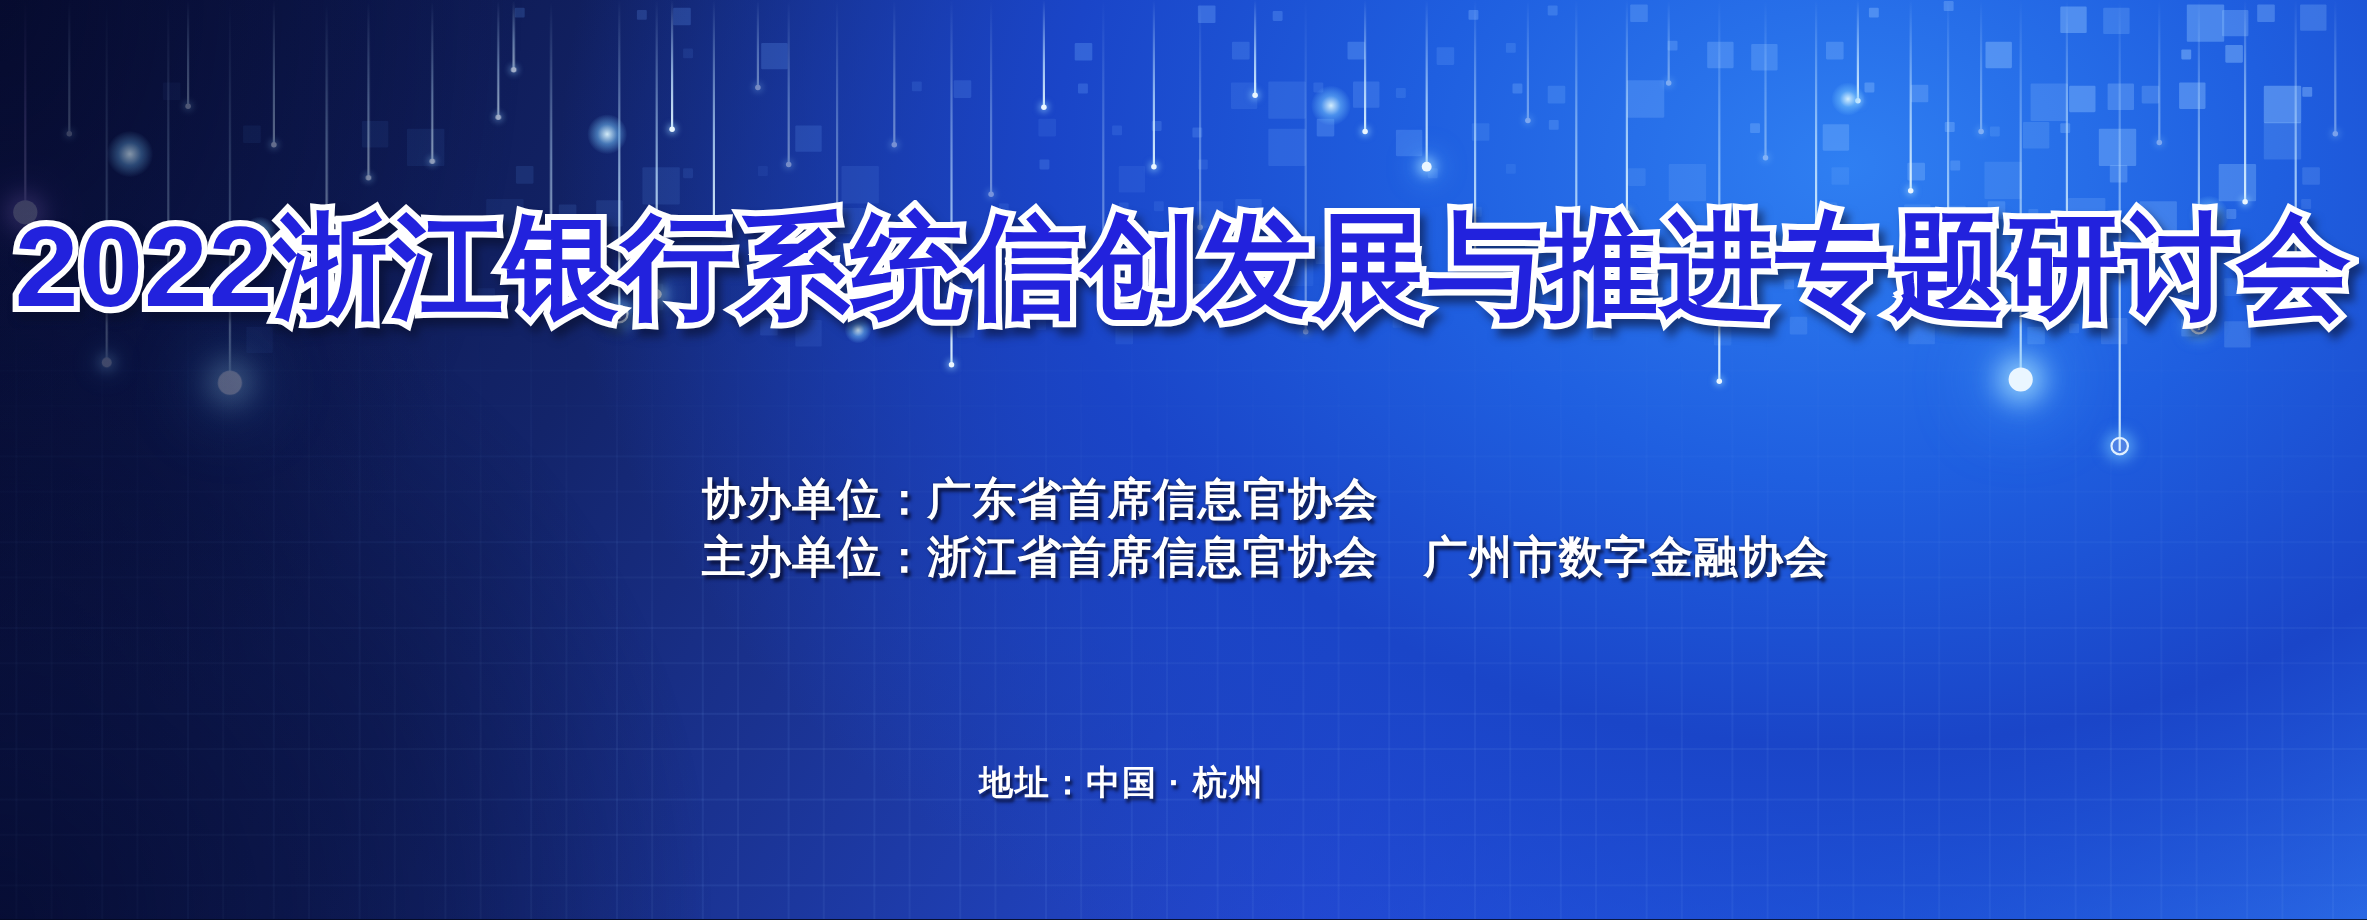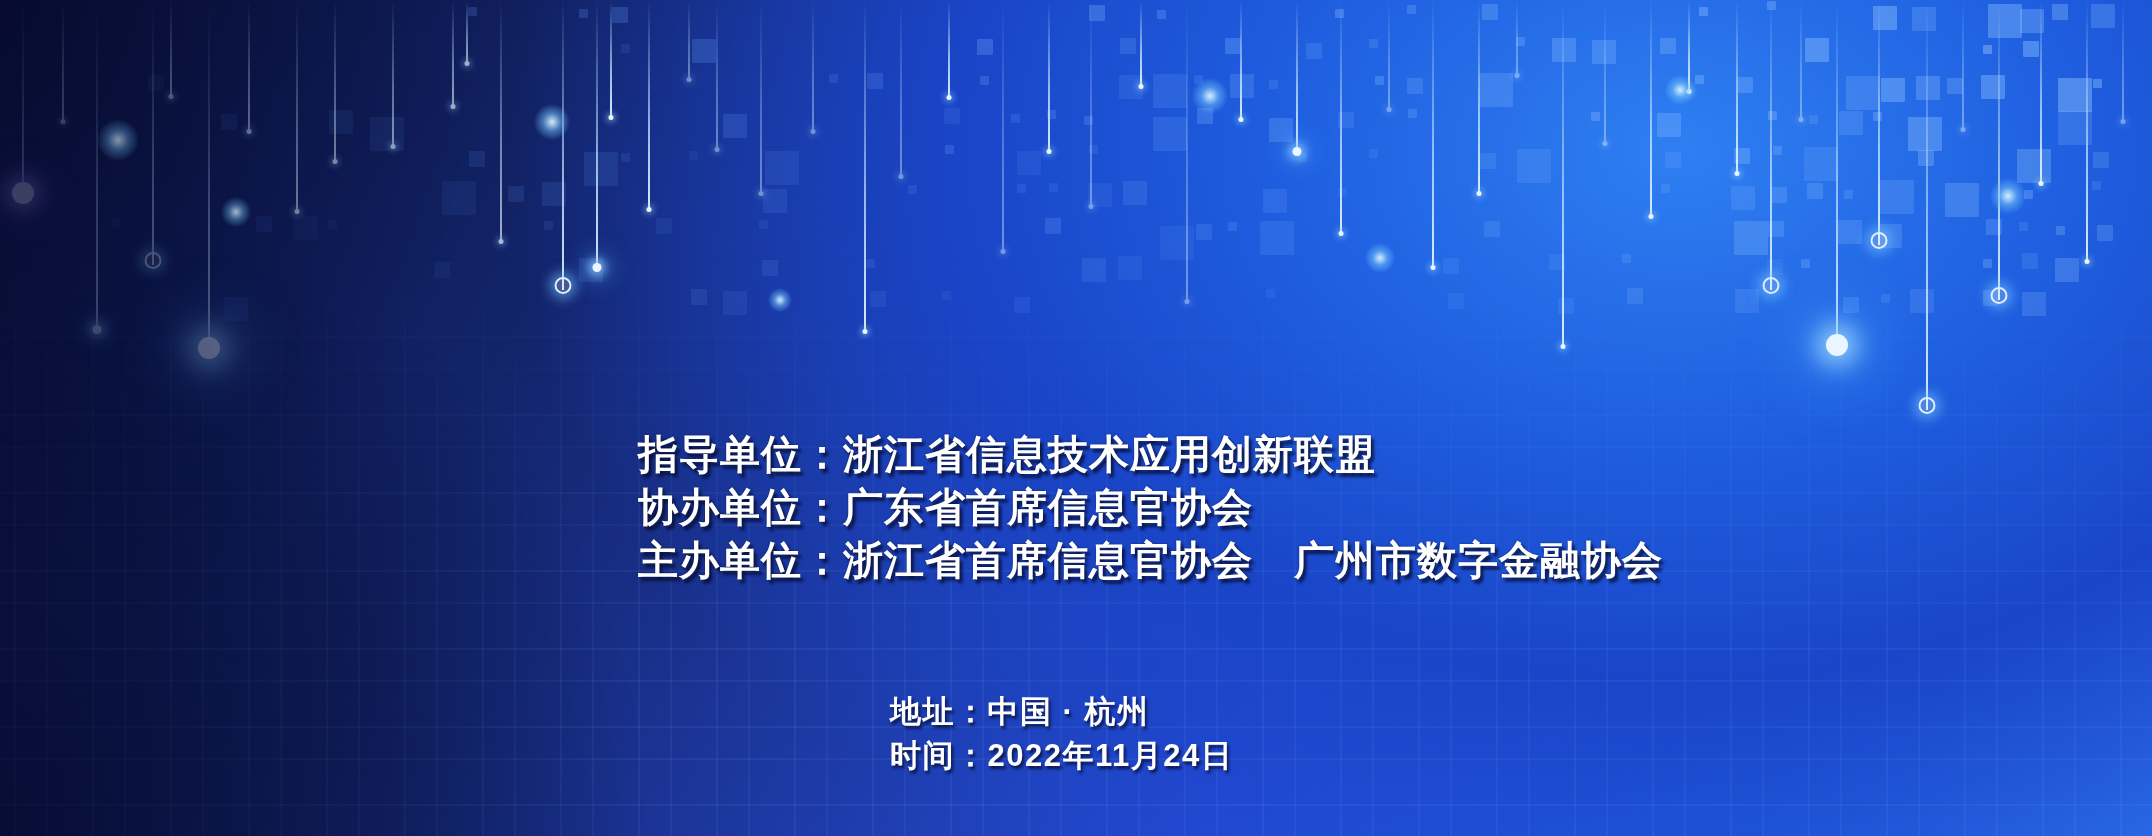--- a/index.html
+++ b/index.html
@@ -502,26 +502,25 @@
       <div class="glowdot" style="left: 1192px; top: 78px; width: 36px; height: 36px;"></div>
       <div class="glowdot" style="left: 1365px; top: 243px; width: 30px; height: 30px;"></div>
       <div class="glowdot" style="left: 1665px; top: 75px; width: 30px; height: 30px;"></div>
       <div class="glowdot" style="left: 1990px; top: 178px; width: 36px; height: 36px;"></div>
       <div class="glowdot" style="left: 768px; top: 288px; width: 24px; height: 24px;"></div>
     </div>
   <div class="bg-layer bg-vignette"></div>
 
   <div class="content">
 
+    <div id="main-title">2022浙江银行系统信创发展与推进专题研讨会</div>
 
     <div class="org-block">
-      <div class="org-line">指导单位：浙江省信息技术应用创新联盟</div>
       <div class="org-line">协办单位：广东省首席信息官协会</div>
       <div class="org-line">主办单位：浙江省首席信息官协会　广州市数字金融协会</div>
     </div>
 
     <div class="meta-block">
       <div class="meta-line">地址：中国 · 杭州</div>
-      <div class="meta-line">时间：2022年11月24日</div>
     </div>
 
   </div>
 </div>
 
 </body></html>

